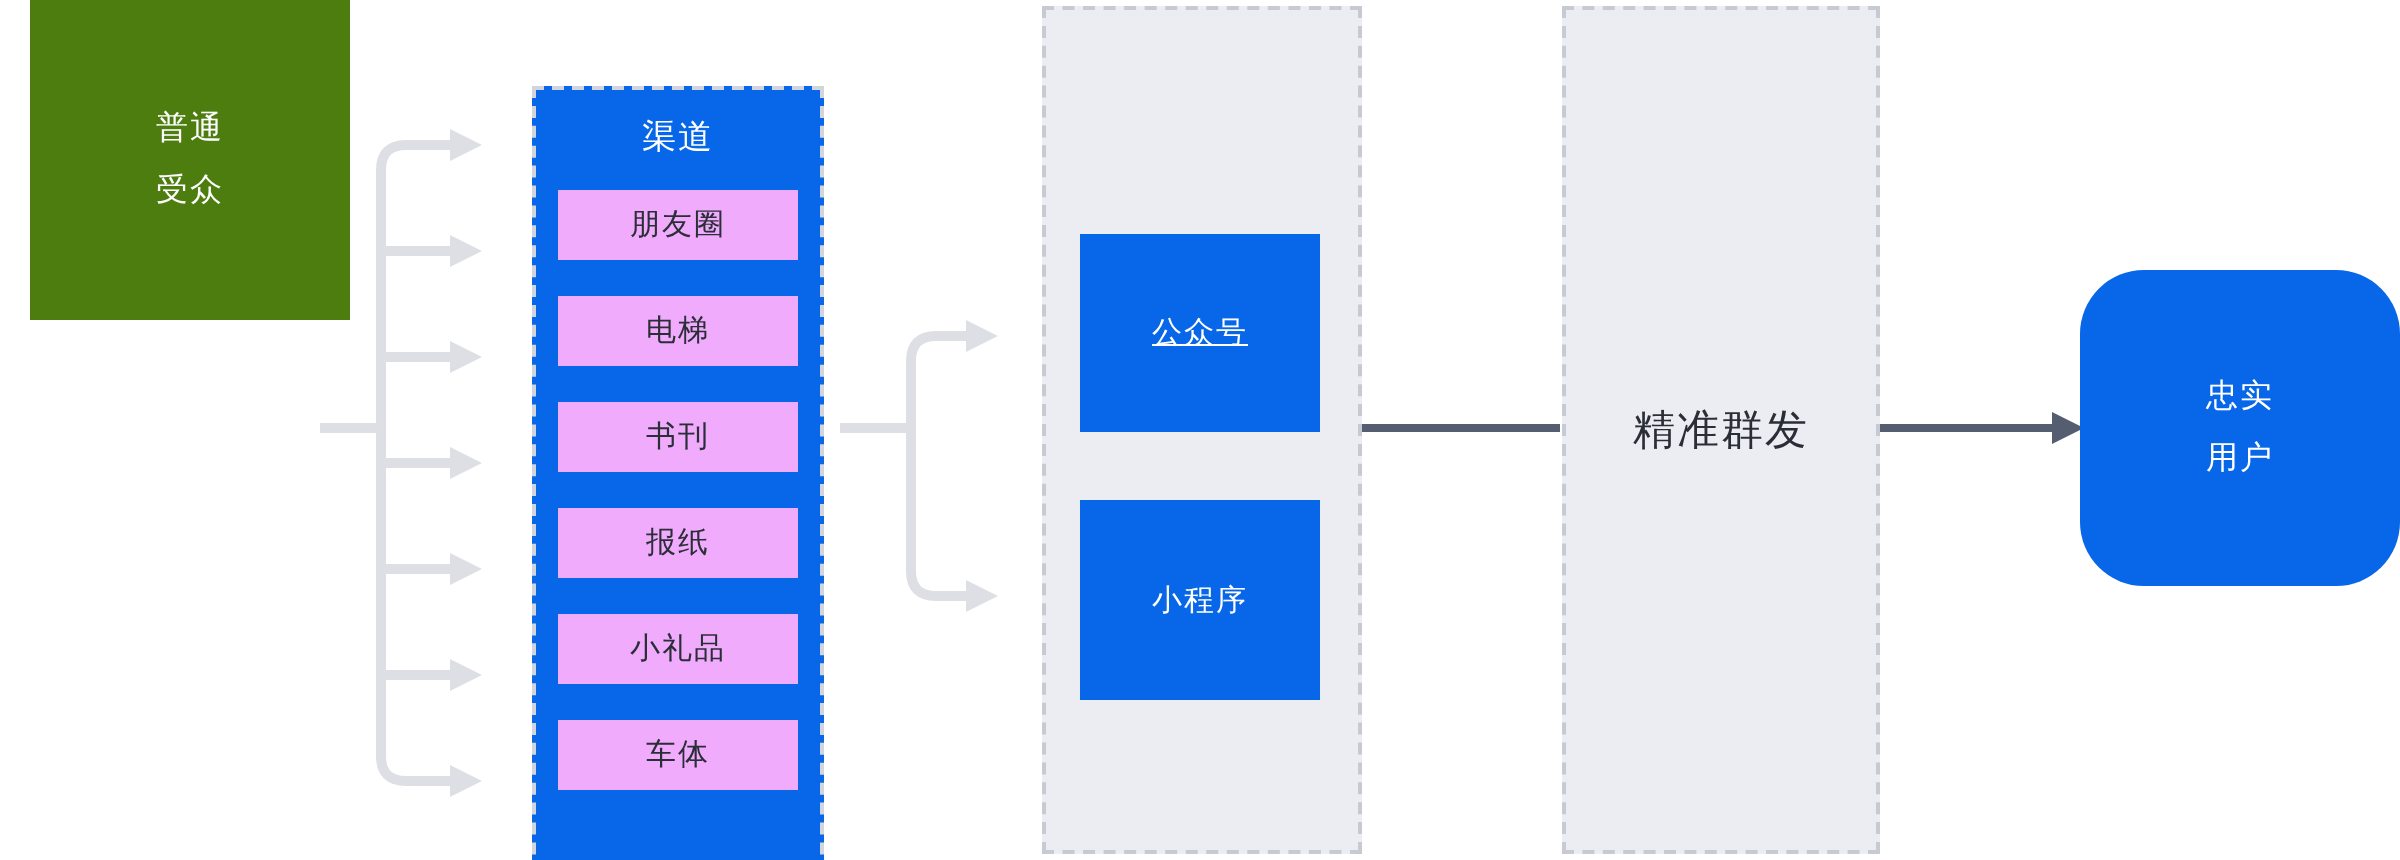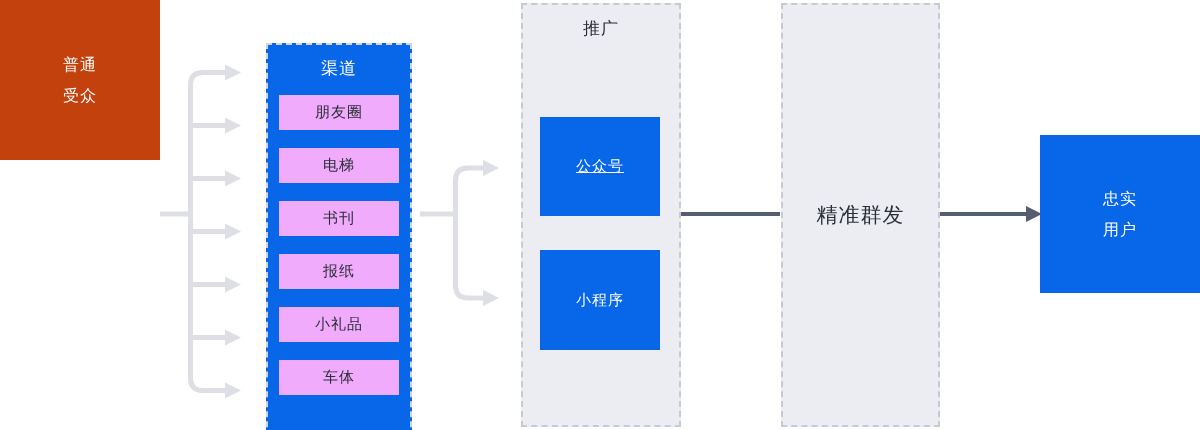--- a/index.html
+++ b/index.html
@@ -11,22 +11,22 @@
     overflow:hidden;
   }
   .connectors{position:absolute;left:0;top:0;z-index:0;}
   .node{position:absolute;box-sizing:border-box;z-index:1;}
 
   
   .solid-box{
     display:flex;flex-direction:column;align-items:center;justify-content:center;
     color:#ffffff;font-size:16px;letter-spacing:1px;line-height:31px;
   }
-  .audience{left:0;top:134;width:160px;height:160px;background:#c2410c;}
-  .loyal{left:1040px;top:135px;width:160px;height:158px;background:#0767E8;}
+  .audience{left:15px;top:134;width:160px;height:160px;background:#4d7c0f;}
+  .loyal{left:1040px;top:135px;width:160px;height:158px;background:#0767E8;border-radius:32px;}
 
   
   .panel{border:2px dashed #C7CAD2;background:#ECEDF2;}
   .panel-blue{border-color:#D2D5DC;background:#0767E8;}
   .panel-title{
     text-align:center;margin-top:12px;font-size:17px;color:#2A2E36;font-weight:500;
     letter-spacing:1px;
   }
   .panel-blue .panel-title{color:#ffffff;}
 
@@ -109,21 +109,20 @@
       <div class="channel-item">朋友圈</div>
       <div class="channel-item">电梯</div>
       <div class="channel-item">书刊</div>
       <div class="channel-item">报纸</div>
       <div class="channel-item">小礼品</div>
       <div class="channel-item">车体</div>
     </div>
   </div>
 
   <div class="node panel promo">
-    <div class="panel-title">推广</div>
     <div class="promo-box gzh">公众号</div>
     <div class="promo-box xcx">小程序</div>
   </div>
 
   <div class="node panel mass">
     <span>精准群发</span>
   </div>
 
   <div class="node solid-box loyal">
     <div>忠实</div>

